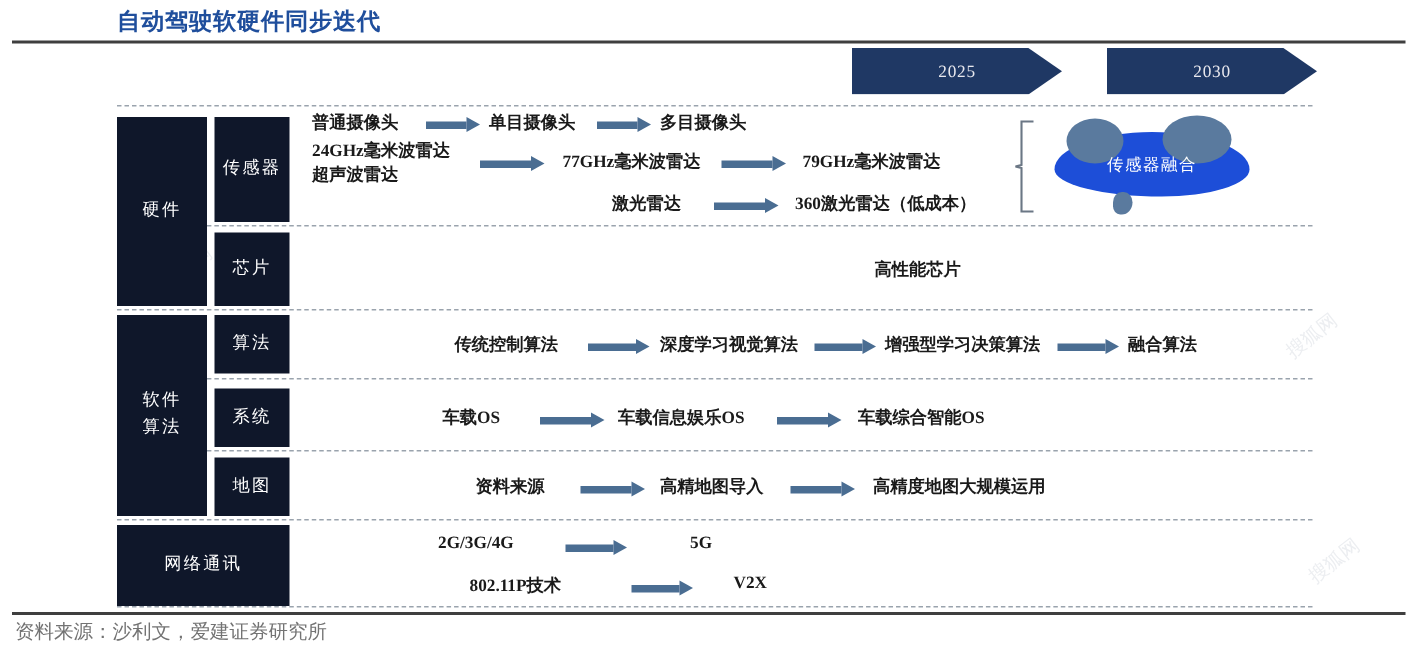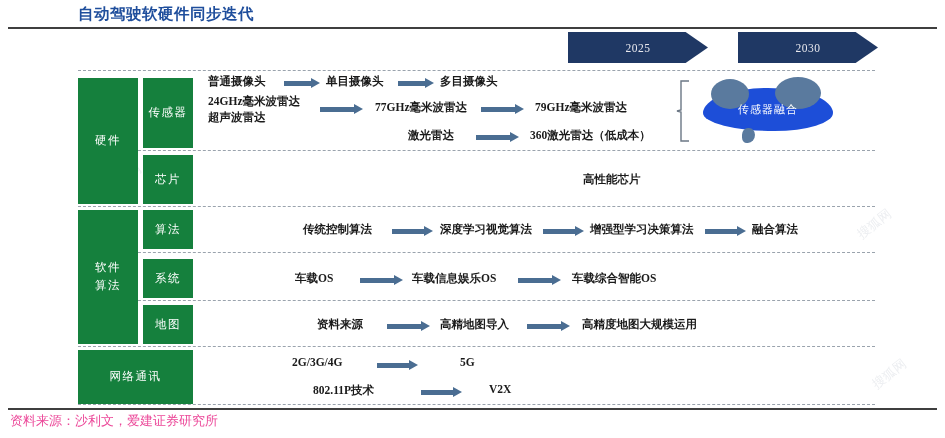--- a/index.html
+++ b/index.html
@@ -19,34 +19,34 @@
   }
   .title-rule{
     position:absolute;left:8px;top:27px;width:929px;height:2px;background:#3f3f3f;
   }
   .footer-rule{
     position:absolute;left:8px;top:408px;width:929px;height:2px;background:#3f3f3f;
   }
   .footer{
     position:absolute;left:10px;top:412px;
     font-family:"Liberation Sans","DejaVu Sans",sans-serif;
-    font-size:13px;color:#ec4899;white-space:nowrap;
+    font-size:13px;color:#737373;white-space:nowrap;
   }
 
   
   .chev{
     position:absolute;height:31px;background:#1F3864;color:#e8e8ee;
     display:flex;align-items:center;justify-content:center;
     font-size:11.5px;letter-spacing:.5px;
     clip-path:polygon(0 0, 84% 0, 100% 50%, 84% 100%, 0 100%);
   }
 
   
   .box{
-    position:absolute;background:#15803d;color:#ffffff;
+    position:absolute;background:#0f172a;color:#ffffff;
     display:flex;align-items:center;justify-content:center;
     text-align:center;font-size:11.5px;line-height:1.55;
     letter-spacing:1.5px;font-weight:500;
   }
   .box.two-line{flex-direction:column;}
 
   
   .dash{
     position:absolute;left:78px;width:797px;height:0;
     border-top:1.5px dashed #9aa3ad;

